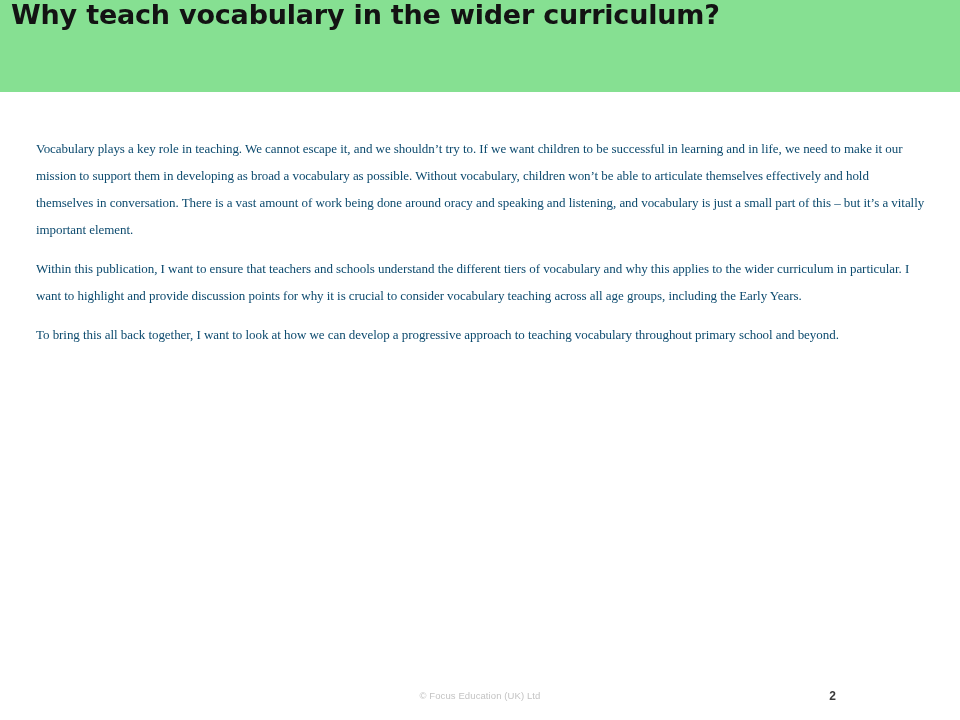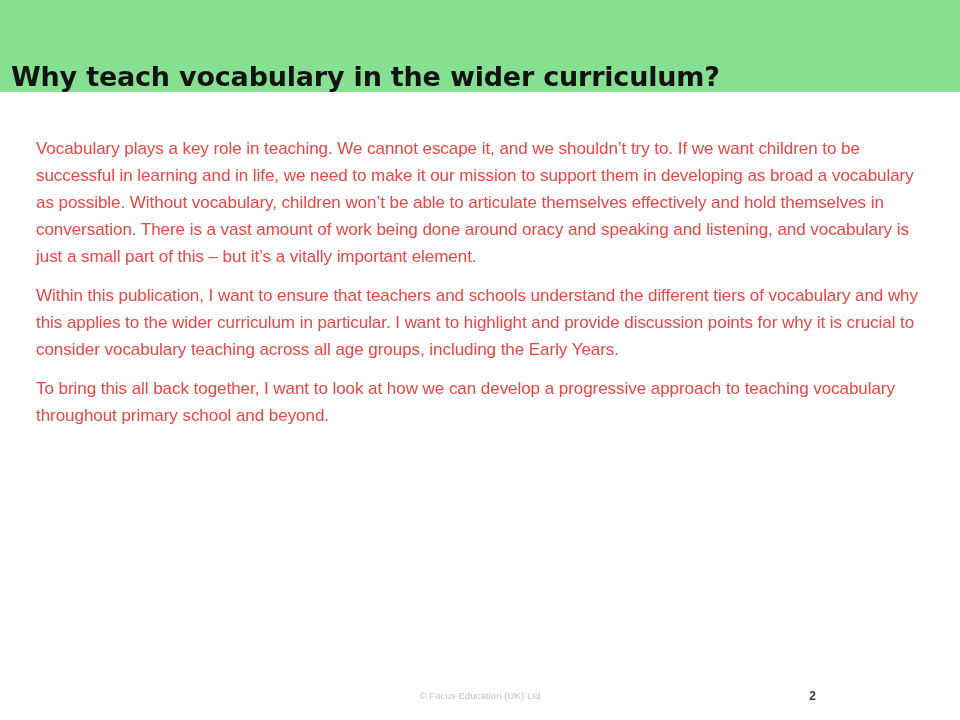--- a/index.html
+++ b/index.html
@@ -25,60 +25,61 @@
   
   .title-banner {
     position: absolute;
     left: 0;
     top: 0;
     width: 960px;
     height: 92px;
     background: #86E092;
     box-sizing: border-box;
     display: flex;
-    align-items: flex-end;
+    align-items: flex-start;
   }
   .title-text {
     font-family: "DejaVu Sans", sans-serif;
     font-size: 27px;
     font-weight: 700;
     color: #131313;
     letter-spacing: -0.2px;
     padding-left: 11px;
     line-height: 1.1;
     white-space: nowrap;
   }
 
   
   .body-area {
     position: absolute;
     left: 36px;
     top: 135px;
     width: 890px;
   }
   .para {
-    font-family: Liberation Sans, sans-serif;
-    font-size: 17px;
+    font-family: Liberation Serif, serif;
+    font-size: 13px;
     line-height: 27px;
-    color: #ef4444;
+    color: #0c4a6e;
     margin: 0 0 12px 0;
     text-align: left;
     letter-spacing: -0.05px;
   }
   .para:last-child {
     margin-bottom: 0;
   }
 
   
   .footer {
     position: absolute;
     left: 0;
     top: 690px;
     width: 844px;
     height: 22px;
+    padding-left: 20px;
   }
   .footer-credit {
     position: absolute;
     left: 0;
     top: 0;
     width: 960px;
     text-align: center;
     font-family: "Liberation Sans", sans-serif;
     font-size: 9.5px;
     color: #c3c3c3;

